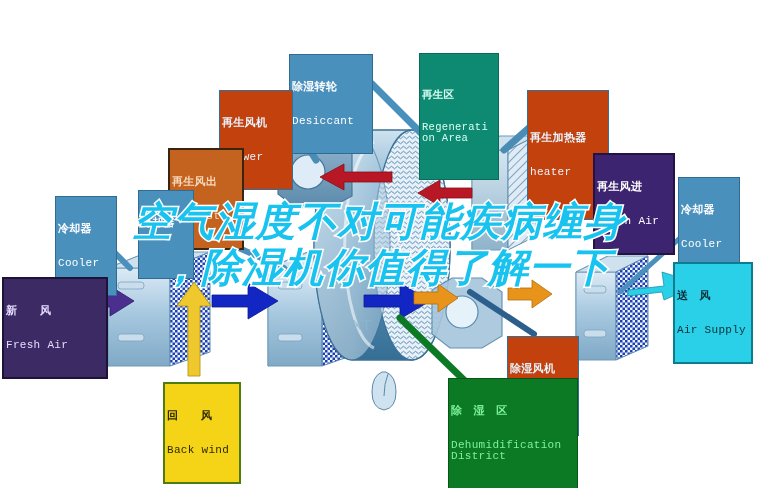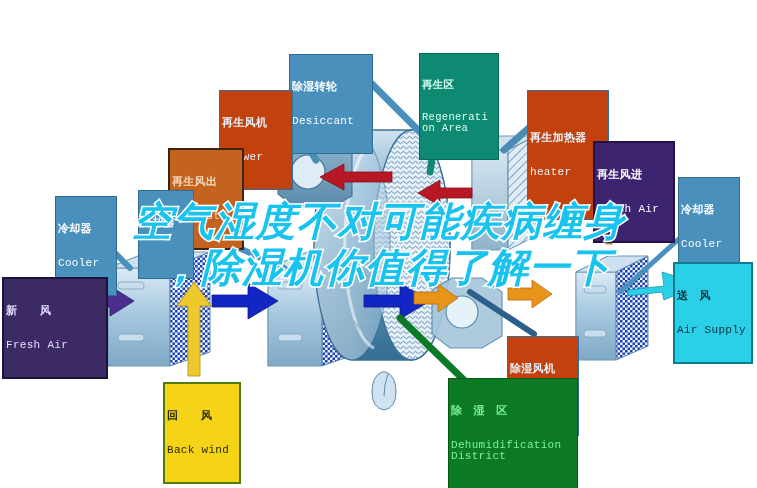--- a/index.html
+++ b/index.html
@@ -12,21 +12,21 @@
     line-height:1.05;white-space:pre;letter-spacing:0.3px;
     font-family:"Liberation Serif",serif;
   }
   .lbl .cn{display:block;font-weight:bold;}
   .lbl .en{display:block;font-family:"Liberation Mono",monospace;font-weight:normal;}
   
   .l-blue{background:#4a90bd;color:#ffffff;border:1px solid #2f6c92;}
   .l-blue2{background:#c2410c;color:#e9f4ff;border:1px solid #356f97;}
   .l-teal{background:#0f8a72;color:#d9fff4;border:1px solid #0b6a58;}
   .l-orange{background:#c4621f;color:#f7d9bb;border:2px solid #3a2410;}
-  .l-purple{background:#3d2470;color:#ffffff;border:2px solid #241244;}
+  .l-purple{background:#3d2470;color:#ffffff;border:2px solid #241244;margin-top:12px;}
   .l-purple2{background:#3b2a63;color:#e4dcff;border:2px solid #1d1336;}
   .l-yellow{background:#f5d417;color:#2a2a00;border:2px solid #4d7c0f;}
   .l-cyan{background:#2ad0e8;color:#09303a;border:2px solid #0d7c8e;}
   .l-green{background:#0c7a25;color:#7df29a;border:1px solid #065716;}
 
   
   #headline{
     position:absolute;left:0;right:0;top:198px;text-align:center;
     font-family:"DejaVu Sans",sans-serif;
     font-weight:bold;font-style:italic;font-size:40px;line-height:46px;
@@ -218,21 +218,21 @@
   <div class="lbl l-blue" style="left:289px;top:54px;width:84px;padding:3px 2px;font-size:11px;">
     <span class="cn">除湿转轮</span>
     <span class="en">Desiccant</span>
   </div>
 
   <div class="lbl l-blue2" style="left:219px;top:90px;width:74px;padding:3px 2px;font-size:11px;">
     <span class="cn">再生风机</span>
     <span class="en">Blower</span>
   </div>
 
-  <div class="lbl l-teal" style="left:419px;top:53px;width:80px;padding:3px 2px;font-size:10.5px;">
+  <div class="lbl l-teal" style="left:419px;top:53px;width:80px;padding:13px 2px;font-size:10.5px;">
     <span class="cn">再生区</span>
     <span class="en">Regenerati
 on Area</span>
   </div>
 
   <div class="lbl l-blue2" style="left:527px;top:90px;width:82px;padding:18px 2px;font-size:11px;">
     <span class="cn">再生加热器</span>
     <span class="en">heater</span>
   </div>
 

